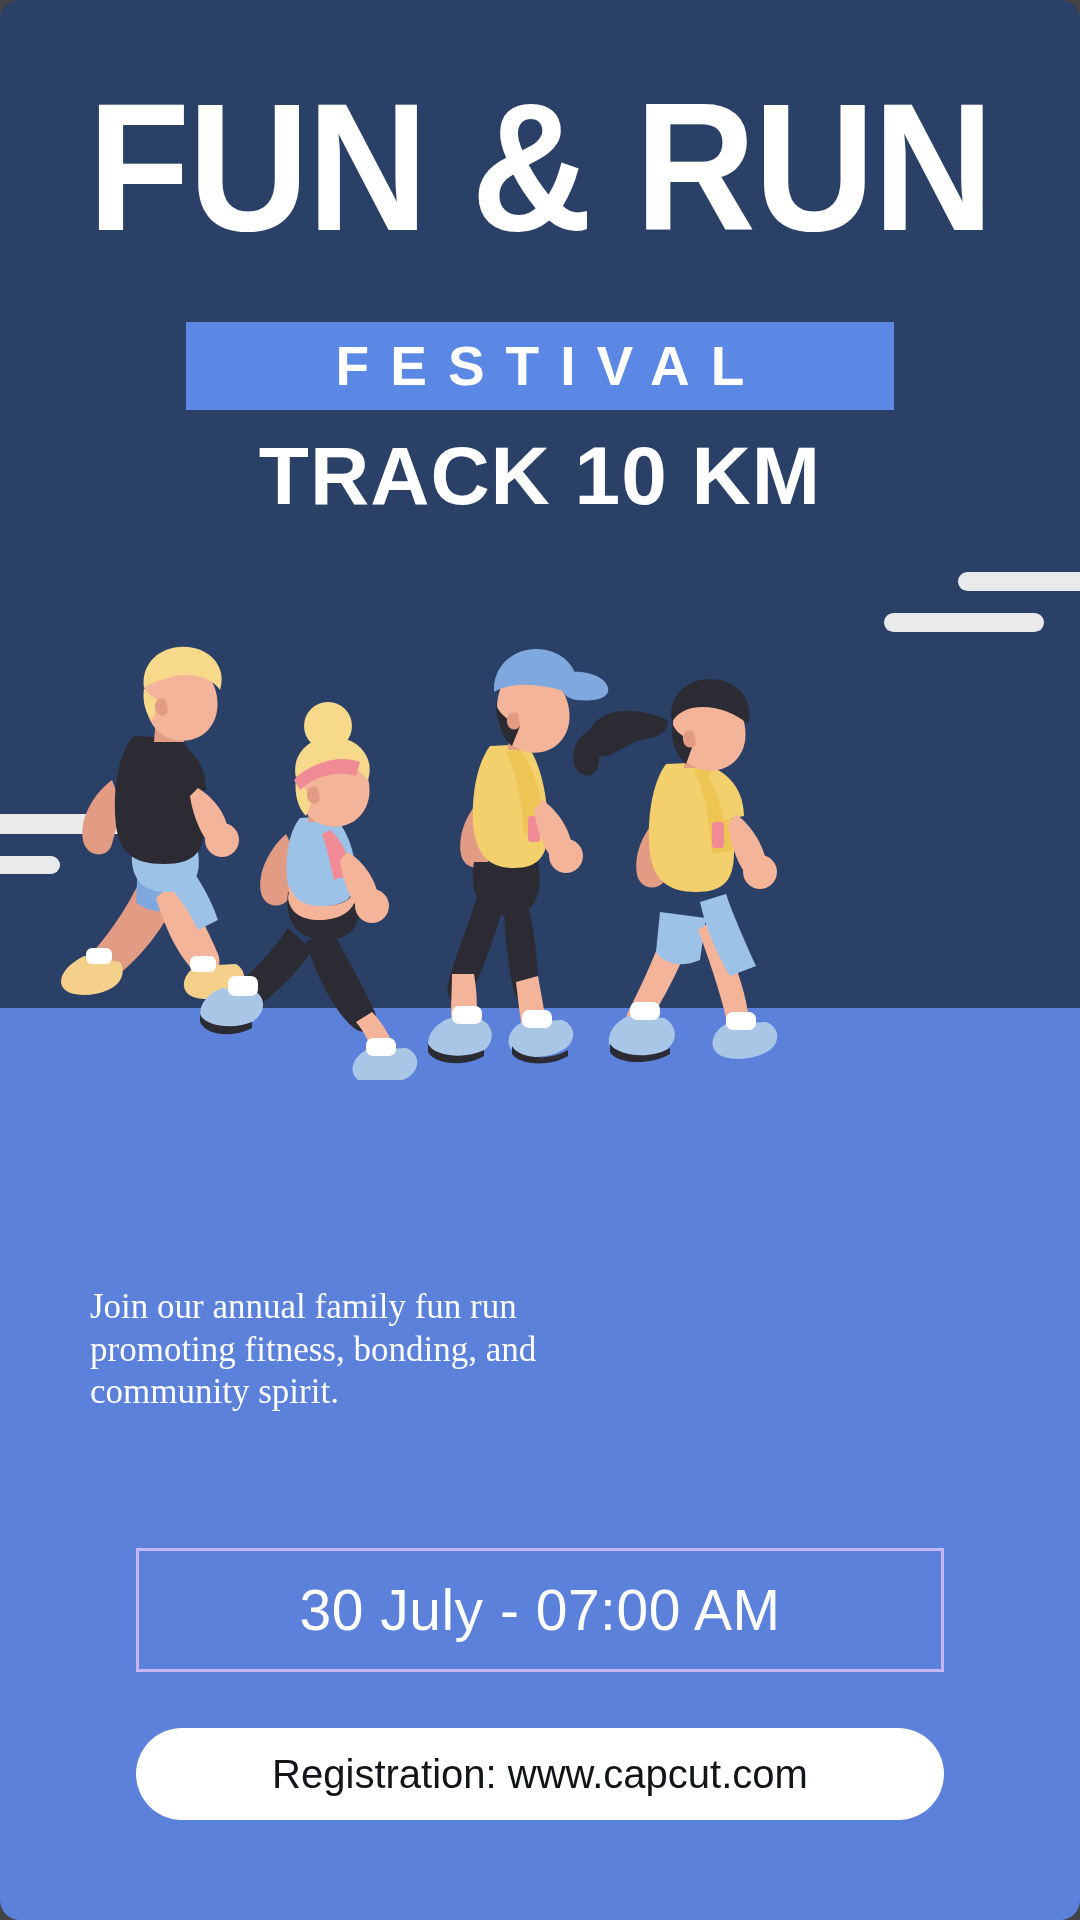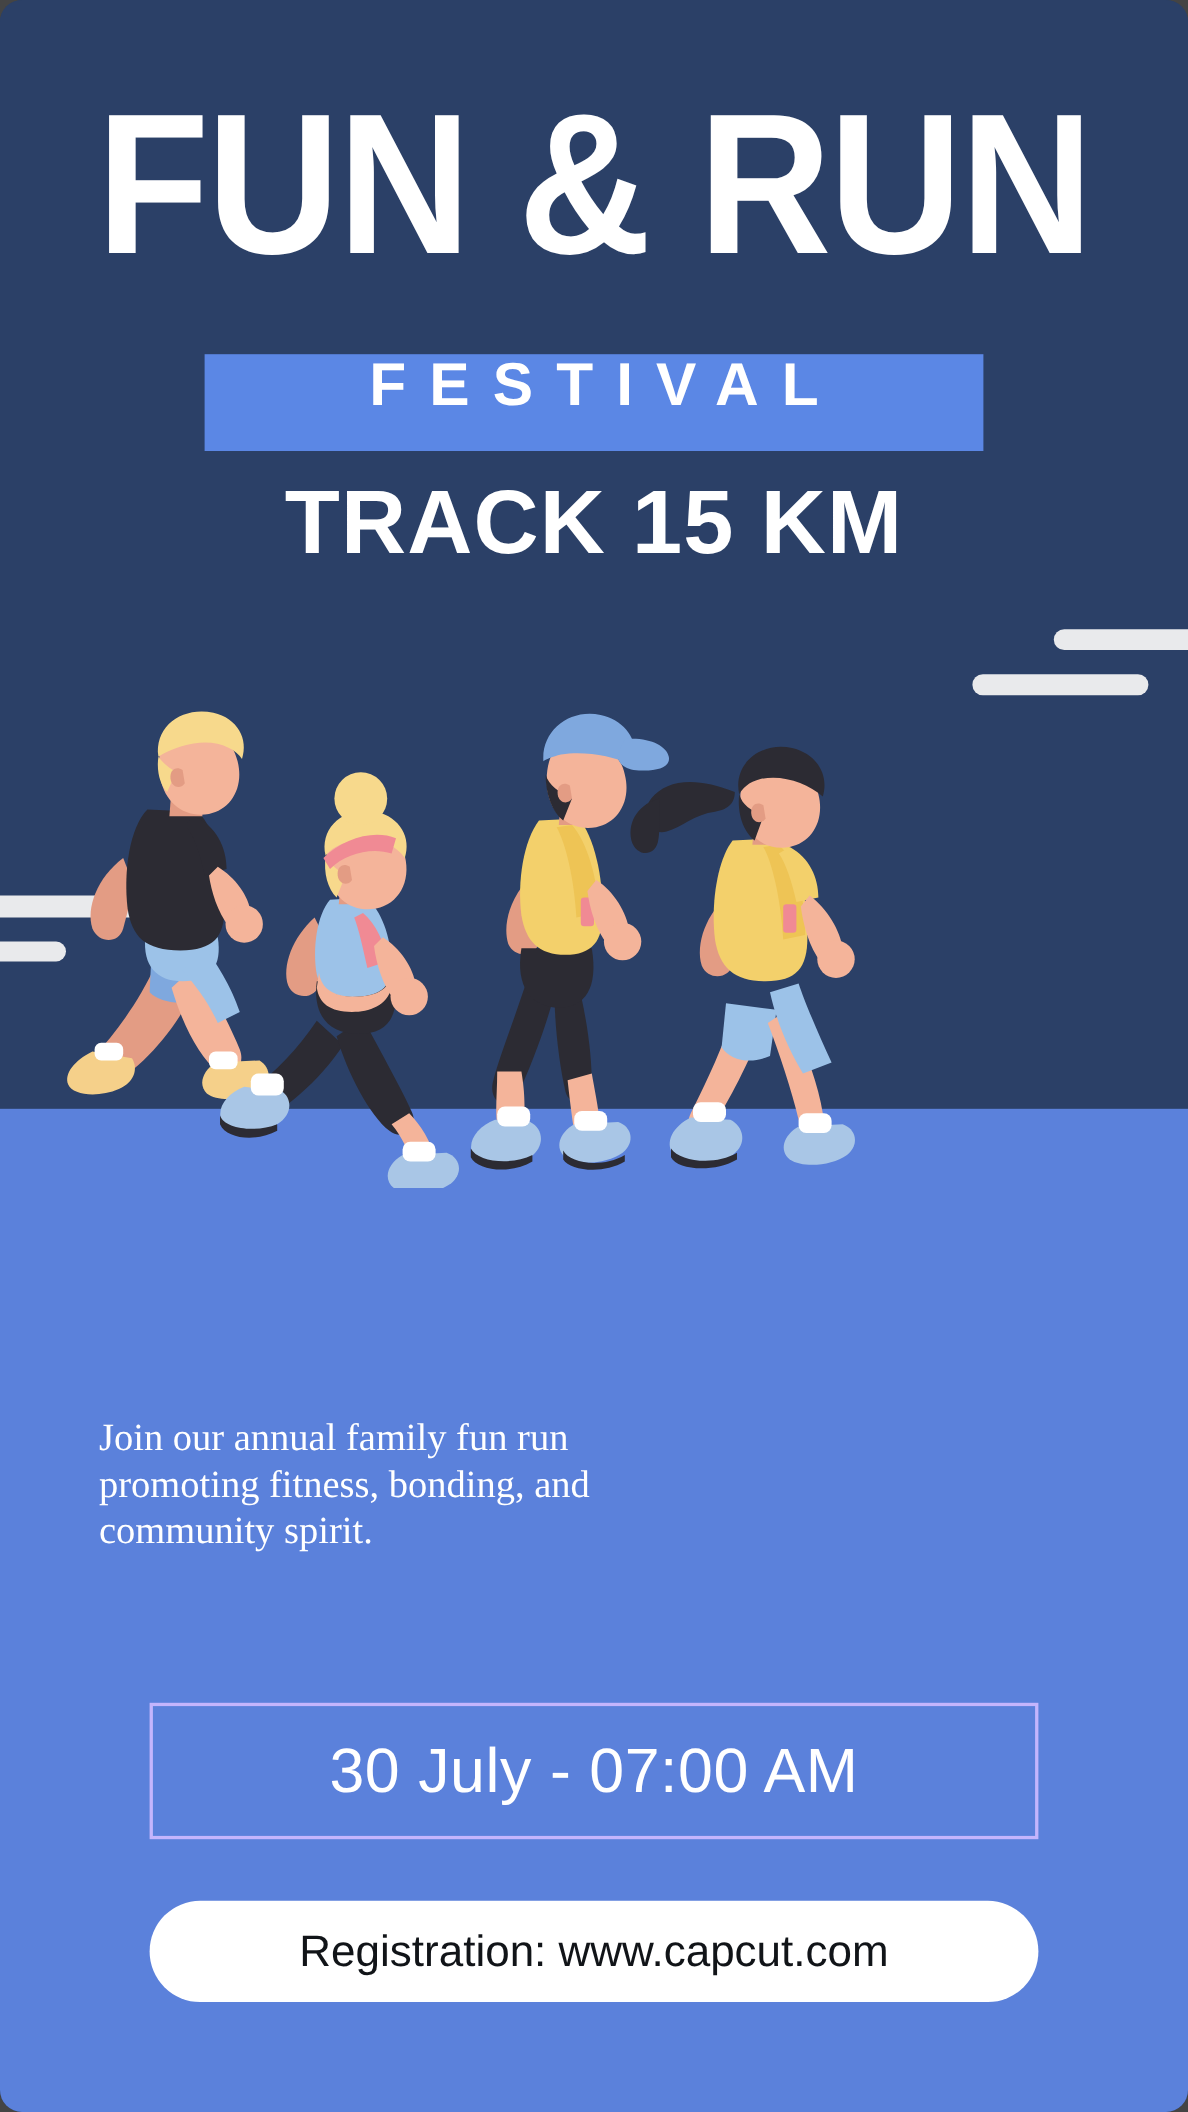--- a/index.html
+++ b/index.html
@@ -56,21 +56,21 @@
   }
 
   .festival-band {
     position: absolute;
     left: 186px;
     top: 322px;
     width: 708px;
     height: 88px;
     background: #5B87E5;
     display: flex;
-    align-items: flex-start;
+    align-items: center;
     justify-content: center;
   }
   .festival-text {
     color: #FFFFFF;
     font-size: 55px;
     font-weight: 700;
     letter-spacing: 21px;
     text-indent: 21px;
     line-height: 1;
   }
@@ -174,21 +174,21 @@
   <div class="bg-bottom"></div>
 
   <div class="headline-block">
     <div class="title-main">FUN &amp; RUN</div>
   </div>
 
   <div class="festival-band">
     <span class="festival-text">FESTIVAL</span>
   </div>
 
-  <div class="track-line">TRACK 15 KM</div>
+  <div class="track-line">TRACK 10 KM</div>
 
   <div class="dash dash-r1"></div>
   <div class="dash dash-r2"></div>
   <div class="dash dash-l1"></div>
   <div class="dash dash-l2"></div>
 
   <div class="runners">
     <svg width="1080" height="450" viewBox="0 0 1080 450" xmlns="http://www.w3.org/2000/svg">
 
       <g>

